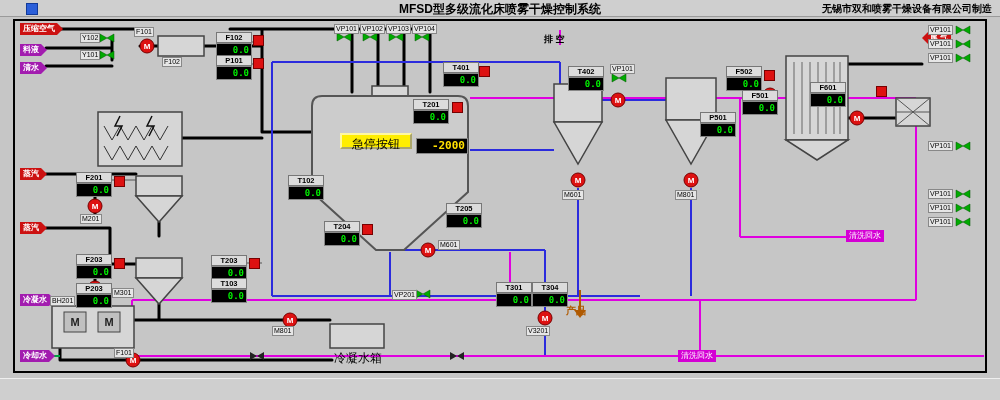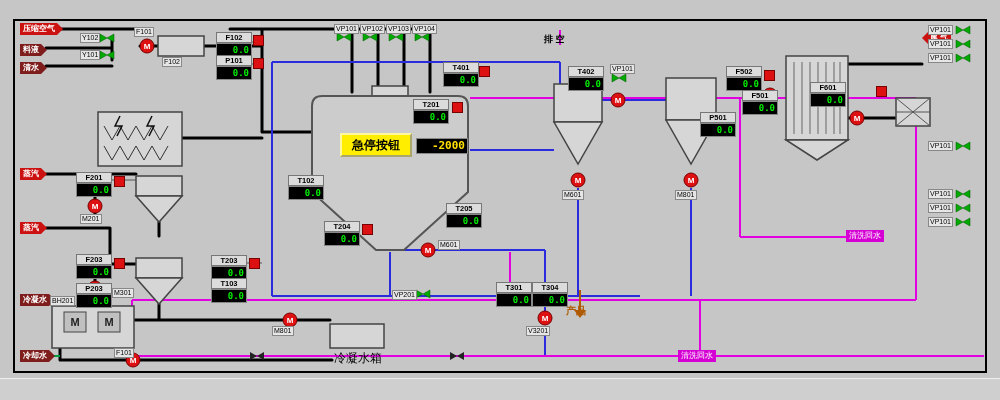--- a/index.html
+++ b/index.html
@@ -18,29 +18,29 @@
   .disp.yellow{color:#ffe000}
   #chamber-pressure{position:absolute;left:416px;top:138px;width:46px;height:14px;line-height:14px;font-size:11px;z-index:7}
   
   .vlabel{position:absolute;background:#e6e6e6;border:1px solid #888;font-size:7px;line-height:8px;height:8px;
     padding:0 1px;color:#000;z-index:6;white-space:nowrap}
   .redbtn{position:absolute;width:9px;height:9px;background:#dd1111;border:1px solid #700;z-index:7}
   
   .tag{position:absolute;height:12px;line-height:12px;font-size:8px;font-weight:bold;color:#fff;
     padding:0 8px 0 3px;z-index:6;white-space:nowrap;
     clip-path:polygon(0 0,calc(100% - 6px) 0,100% 50%,calc(100% - 6px) 100%,0 100%)}
-  .tag.red{background:#cc1111}.tag.green{background:#7f1d1d}
+  .tag.red{background:#cc1111}.tag.green{background:#a21caf}
   .tagL{clip-path:polygon(6px 0,100% 0,100% 100%,6px 100%,0 50%);padding:0 3px 0 8px}
   .dest-magenta{position:absolute;background:#d400d4;color:#fff;font-size:8px;line-height:12px;height:12px;padding:0 3px;z-index:6;white-space:nowrap}
   .plain-label{position:absolute;font-size:9px;font-weight:bold;color:#000;z-index:6;white-space:nowrap}
   .prod-label{position:absolute;font-size:10px;font-weight:bold;color:#b05a00;z-index:6}
   .eq-label{position:absolute;font-size:12px;color:#000;z-index:6;white-space:nowrap}
   
-  .estop{position:absolute;left:340px;top:133px;width:72px;height:24px;background:#ffee00;border:2px outset #fff8a0;
-    font-weight:bold;font-size:12px;color:#000;z-index:7;font-family:inherit;cursor:pointer}
+  .estop{position:absolute;left:340px;top:133px;width:72px;height:16px;background:#ffee00;border:2px outset #fff8a0;
+    font-weight:normal;font-size:12px;color:#000;z-index:7;font-family:inherit;cursor:pointer}
   
   .wm{position:absolute;left:60px;top:74px;font-size:31px;font-weight:bold;color:#ff1010;letter-spacing:3px;
     white-space:nowrap;z-index:40;-webkit-text-stroke:1.3px #fff;
     text-shadow:1px 1px 0 #fff,-1px -1px 0 #fff,1px -1px 0 #fff,-1px 1px 0 #fff,3px 3px 3px rgba(90,90,90,.6)}
   
   #toolbar{position:absolute;left:0;top:378px;width:1000px;height:22px;background:#cfcfcf;border-top:1px solid #efefef}
   svg{position:absolute;left:0;top:0;z-index:1}
 </style>
 </head>
 <body>
@@ -140,20 +140,25 @@
         <text x="545" y="321">M</text>
         <text x="290" y="323">M</text>
         <text x="133" y="363">M</text>
         <text x="857" y="121">M</text>
         <text x="770" y="98">M</text>
         <text x="618" y="103">M</text>
       </g>
     </g>
   </svg>
 
+  <div id="titlebar">
+    <div id="app-icon"></div>
+    <div id="title-center">MFSD型多级流化床喷雾干燥控制系统</div>
+    <div id="title-right">无锡市双和喷雾干燥设备有限公司制造</div>
+  </div>
 
 
   <div class="tag red" style="left:20px;top:23px">压缩空气</div>
   <div class="tag green" style="left:20px;top:44px">料液</div>
   <div class="tag green" style="left:20px;top:62px">清水</div>
   <div class="tag red" style="left:20px;top:168px">蒸汽</div>
   <div class="tag red" style="left:20px;top:222px">蒸汽</div>
   <div class="tag green" style="left:20px;top:294px">冷凝水</div>
   <div class="tag green" style="left:20px;top:350px">冷却水</div>
 

